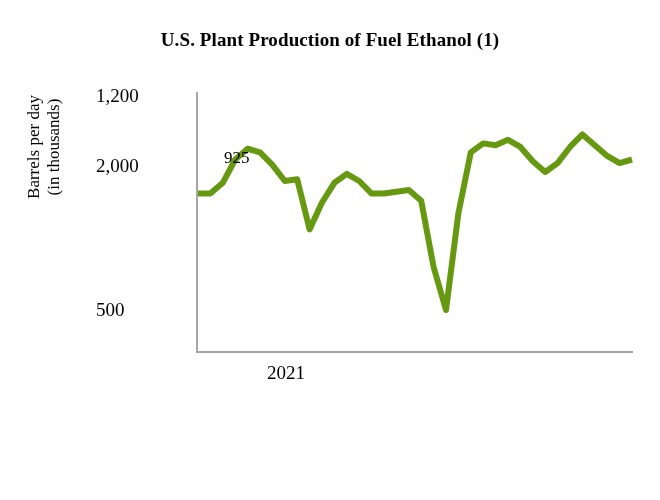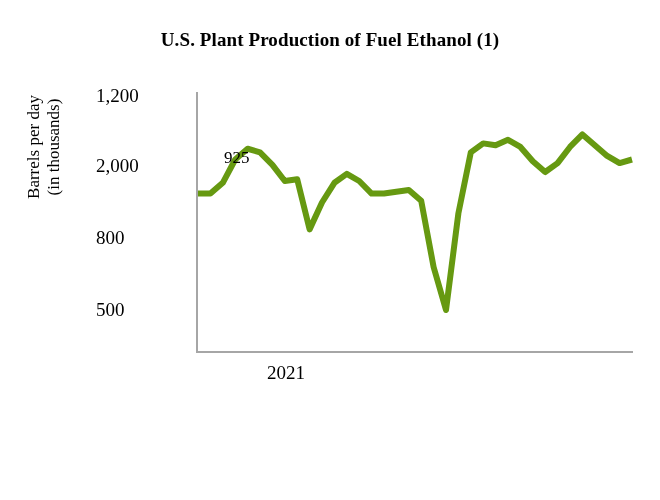--- a/index.html
+++ b/index.html
@@ -130,21 +130,20 @@
   <div id="chart-title">U.S. Plant Production of Fuel Ethanol (1)</div>
 
   <div id="y-axis-title">
     <span class="yline">Barrels per day</span>
     <span class="yline">(in thousands)</span>
   </div>
 
   <div id="ytick-wrap">
     <div class="ytick-label" style="top:86px;">1,200</div>
     <div class="ytick-label" style="top:156px;">2,000</div>
-    <div class="ytick-label" style="top:228px;">800</div>
     <div class="ytick-label" style="top:300px;">500</div>
   </div>
 
   <div id="axis-v"></div>
   <div id="axis-h"></div>
 
   <svg id="plot-svg" viewBox="0 0 660 500" preserveAspectRatio="none">
     <polyline id="series-line" fill="none" stroke="#669911" stroke-width="6" stroke-linejoin="round" stroke-linecap="butt" points="198.00,193.54 210.40,193.54 222.80,182.79 235.20,159.50 247.60,148.75 260.00,152.33 272.40,164.88 284.80,181.00 297.20,179.21 309.60,229.38 322.00,202.50 334.40,182.79 346.80,173.83 359.20,181.00 371.60,193.54 384.00,193.54 396.40,191.75 408.80,189.96 421.20,200.71 433.60,267.00 446.00,310.00 458.40,213.25 470.80,152.33 483.20,143.38 495.60,145.17 508.00,139.79 520.40,146.96 532.80,161.29 545.20,172.04 557.60,163.08 570.00,146.96 582.40,134.42 594.80,145.17 607.20,155.92 619.60,163.08 632.00,159.50"></polyline>
   </svg>
 

